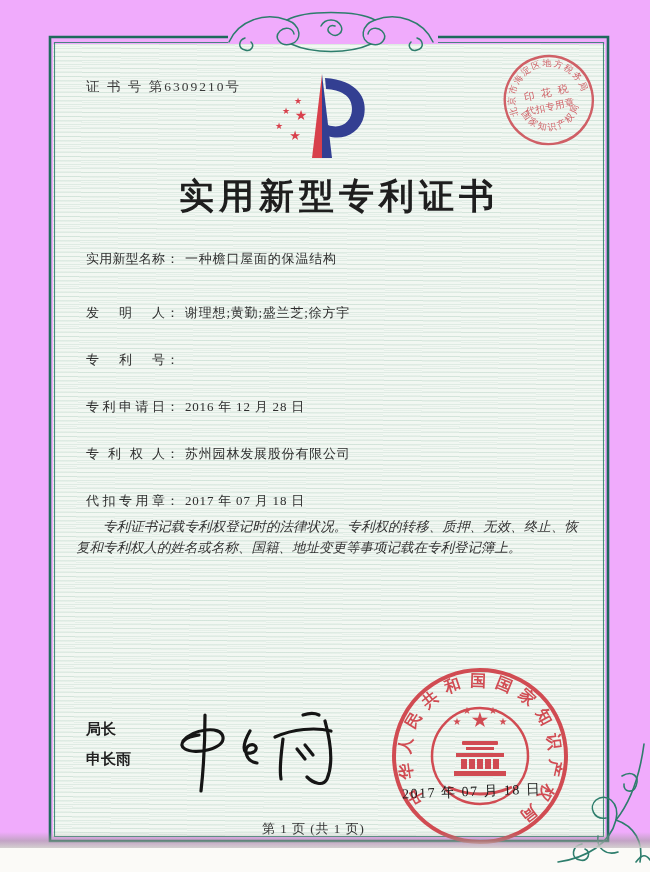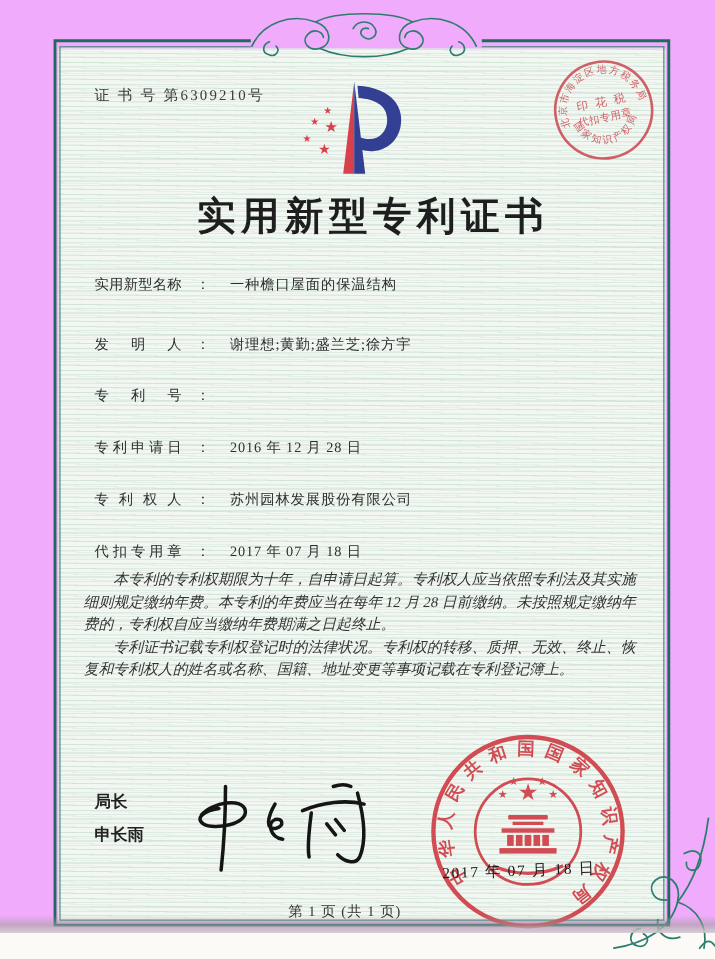--- a/index.html
+++ b/index.html
@@ -11,21 +11,21 @@
     background-image:
       repeating-linear-gradient(0deg, rgba(120,175,150,.17) 0 1px, rgba(255,255,255,0) 1px 4px),
       repeating-linear-gradient(1.5deg, rgba(120,175,150,.10) 0 1px, rgba(255,255,255,0) 1px 5px);}
   .frame-svg,.overlay-svg{position:absolute;left:0;top:0;}
   .cert-no{position:absolute;left:86px;top:78px;font-size:13.5px;letter-spacing:2px;color:#3a3a3a;}
   .logo{position:absolute;left:262px;top:68px;}
   .tax-stamp{position:absolute;left:494px;top:46px;transform:rotate(-12deg);opacity:.88;}
   .title{position:absolute;left:0;right:0;top:173px;text-align:center;
          font-size:35px;font-weight:700;letter-spacing:5px;color:#1e1e1e;padding-left:28px;}
   .fields{position:absolute;left:86px;top:250px;right:60px;}
-  .row{display:flex;align-items:baseline;line-height:18px;margin-bottom:29px;font-size:13px;color:#2e2e2e;gap:12px;}
+  .row{display:flex;align-items:baseline;line-height:18px;margin-bottom:29px;font-size:13px;color:#2e2e2e;}
   .row:first-child{margin-bottom:36px;}
   .lbl{display:inline-block;width:79px;text-align:justify;text-align-last:justify;}
   .colon{margin:0 6px 0 1px;}
   .val{letter-spacing:.8px;}
   .paras{position:absolute;left:76px;top:517px;width:502px;}
   .paras p{margin:0;font-size:13.5px;line-height:20.5px;text-indent:2em;
            text-align:justify;font-style:italic;color:#333;}
   .gov-title{position:absolute;left:86px;top:720px;font-family:"Liberation Sans","DejaVu Sans",sans-serif;
              font-size:15px;font-weight:600;color:#222;}
   .gov-name{position:absolute;left:86px;top:750px;font-family:Liberation Serif, serif;
@@ -139,21 +139,20 @@
       <span class="val">苏州园林发展股份有限公司</span>
     </div>
     <div class="row">
       <span class="lbl">代扣专用章</span>
         <span class="colon">：</span>
       <span class="val">2017 年 07 月 18 日</span>
     </div>
   </div>
 
   <div class="paras">
-    <p>本专利的专利权期限为十年，自申请日起算。专利权人应当依照专利法及其实施细则规定缴纳年费。本专利的年费应当在每年 12 月 28 日前缴纳。未按照规定缴纳年费的，专利权自应当缴纳年费期满之日起终止。</p>
     <p>专利证书记载专利权登记时的法律状况。专利权的转移、质押、无效、终止、恢复和专利权人的姓名或名称、国籍、地址变更等事项记载在专利登记簿上。</p>
   </div>
 
   <div class="gov-title">局长</div>
   <div class="gov-name">申长雨</div>
 
   <svg class="signature" width="200" height="95" viewBox="0 0 200 95">
     <g fill="none" stroke="#151515" stroke-width="3.2" stroke-linecap="round" stroke-linejoin="round">
       <path d="M28,38 C38,26 66,22 68,34 C70,46 40,52 30,46 C22,41 30,34 44,32"></path>
       <path d="M50,12 C50,40 48,70 46,88"></path>

